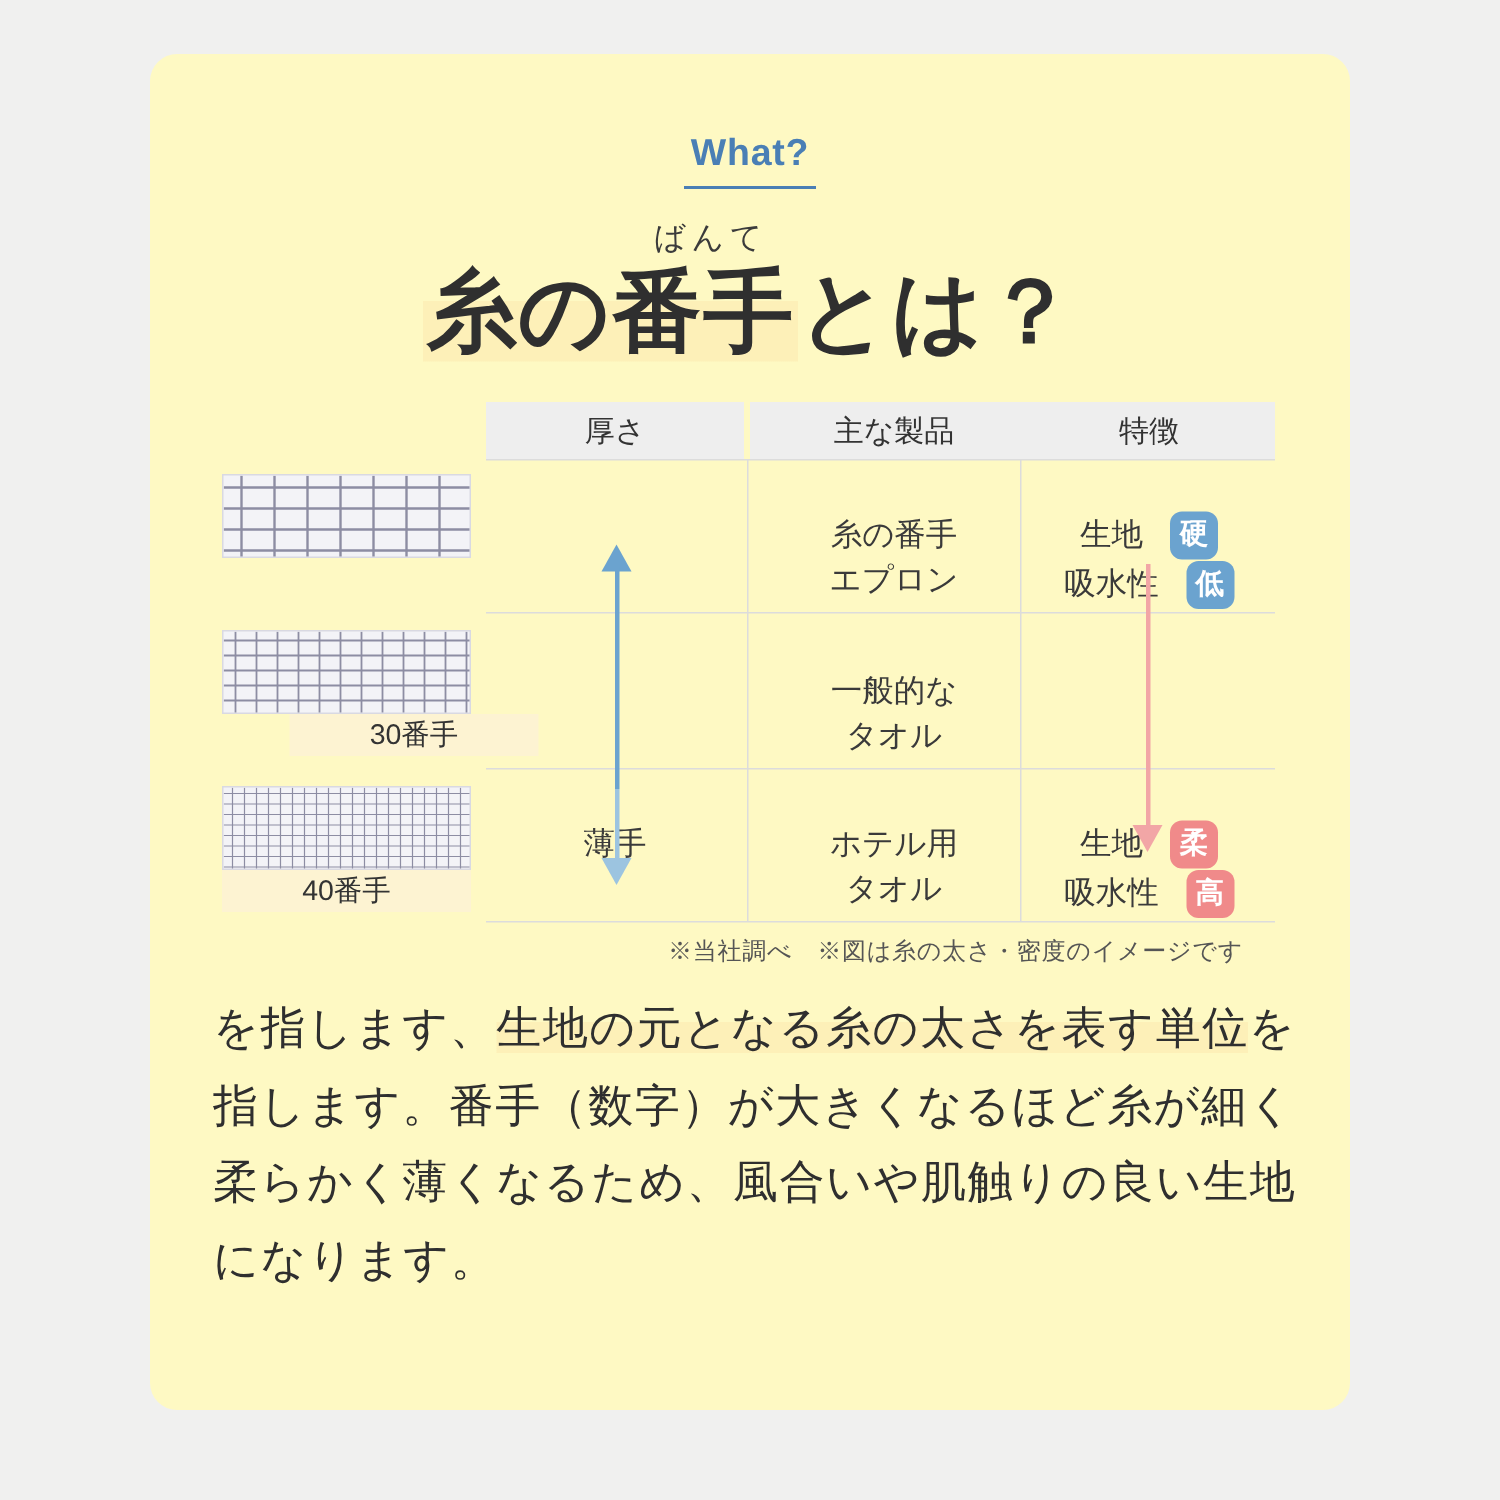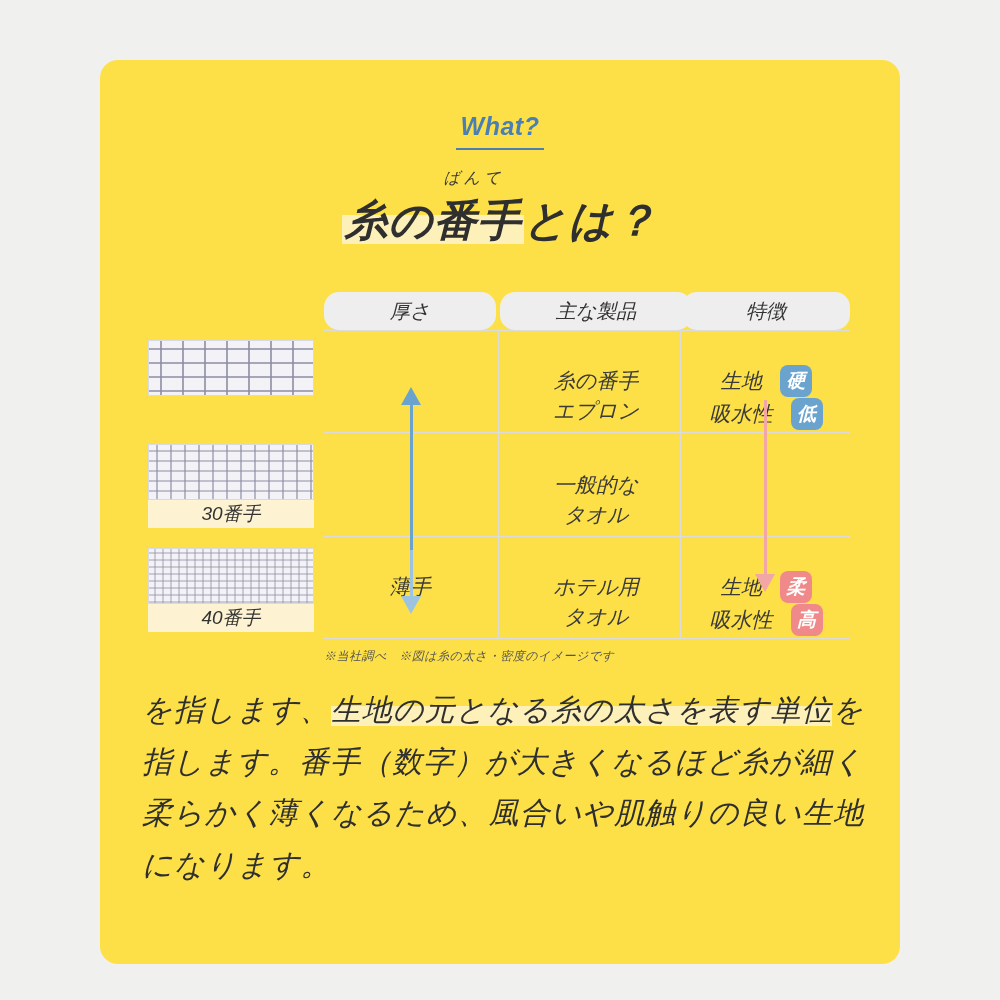--- a/index.html
+++ b/index.html
@@ -13,26 +13,25 @@
   #root {
     position: relative;
     width: 1000px;
     height: 1000px;
     background: #f0f0ef;
     overflow: hidden;
   }
   .card {
     position: absolute;
     left: 100px;
-    top: 60px;
+    top: 36px;
     width: 800px;
     height: 904px;
-    background: #fde047;
+    background: #fef9c3;
     border-radius: 18px;
-    font-style: italic;
   }
 
   
   .what-label {
     position: absolute;
     left: 0;
     top: 52px;
     width: 800px;
     text-align: center;
     font-size: 25px;
@@ -47,32 +46,32 @@
     width: 88px;
     height: 2px;
     background: #4a7fb5;
   }
   .furigana {
     position: absolute;
     left: 0;
     top: 108px;
     width: 800px;
     text-align: center;
-    font-size: 16px;
+    font-size: 21px;
     color: #3b3b3b;
     letter-spacing: 4px;
     text-indent: -52px;
   }
   .title {
     position: absolute;
     left: 0;
     top: 132px;
     width: 800px;
     text-align: center;
-    font-size: 43px;
+    font-size: 60px;
     color: #2f2f2f;
     font-weight: bold;
     letter-spacing: 1px;
   }
   .title .hl {
     background: linear-gradient(to top, #fdf0b8 60%, rgba(253,240,184,0) 60%);
     padding: 0 2px;
   }
 
   
@@ -86,21 +85,20 @@
   .hdr {
     position: absolute;
     top: 0;
     height: 38px;
     background: #eeeeee;
     color: #333;
     font-size: 20px;
     display: flex;
     align-items: center;
     justify-content: center;
-    border-radius: 15px;
   }
   .hdr-thickness { left: 224px; width: 172px; }
   .hdr-product   { left: 400px; width: 192px; }
   .hdr-feature   { left: 582px; width: 168px; }
 
   .rowline {
     position: absolute;
     left: 224px;
     width: 526px;
     height: 1px;
@@ -220,22 +218,22 @@
     border-left: 10px solid transparent;
     border-right: 10px solid transparent;
     border-top: 18px solid #f2a6a6;
   }
 
   .note {
     position: absolute;
     top: 356px;
     left: 224px;
     width: 626px;
-    text-align: left;
-    font-size: 12px;
+    text-align: center;
+    font-size: 16px;
     color: #555;
     letter-spacing: 0.5px;
   }
 
   
   .body-text {
     position: absolute;
     left: 42px;
     top: 624px;
     width: 730px;
@@ -321,21 +319,21 @@
               <line x1="78" y1="0" x2="78" y2="56"></line>
             <line x1="92" y1="0" x2="92" y2="56"></line>
               <line x1="106" y1="0" x2="106" y2="56"></line>
             <line x1="120" y1="0" x2="120" y2="56"></line>
               <line x1="134" y1="0" x2="134" y2="56"></line>
             <line x1="148" y1="0" x2="148" y2="56"></line>
               <line x1="162" y1="0" x2="162" y2="56"></line>
           </g>
         </svg>
       </div>
-      <div class="swatch-label" style="top:208px;">30番手</div>
+      <div class="swatch-label" style="top:208px;margin-left:45px;">30番手</div>
 
       <div class="cell cell-thickness" style="top:178px;"></div>
       <div class="cell cell-product" style="top:178px; white-space:pre-line;">一般的な
 タオル</div>
 
       <div class="swatch" style="top:256px;">
         <svg width="166" height="56" viewBox="0 0 166 56">
           <g stroke="#8d8da3" stroke-width="0.8">
             <line x1="0" y1="4" x2="166" y2="4"></line>
               <line x1="0" y1="11" x2="166" y2="11"></line>

